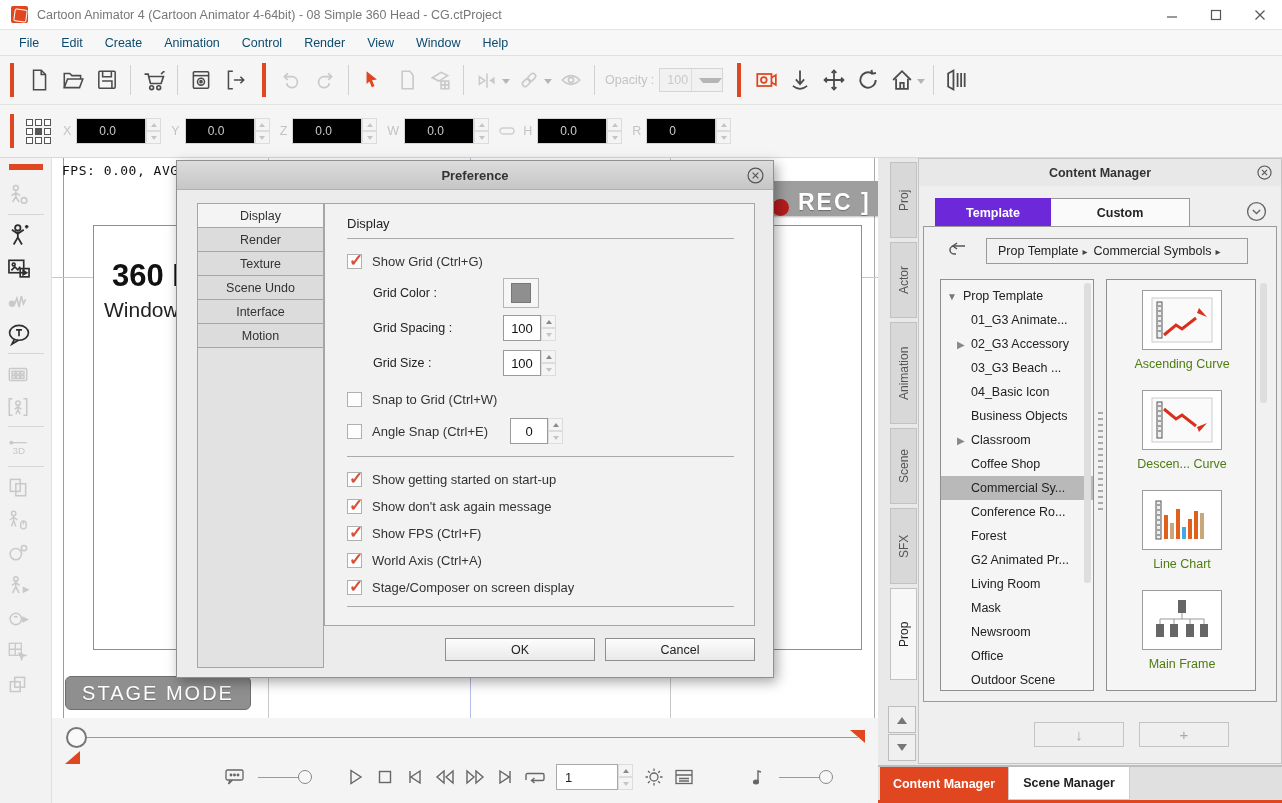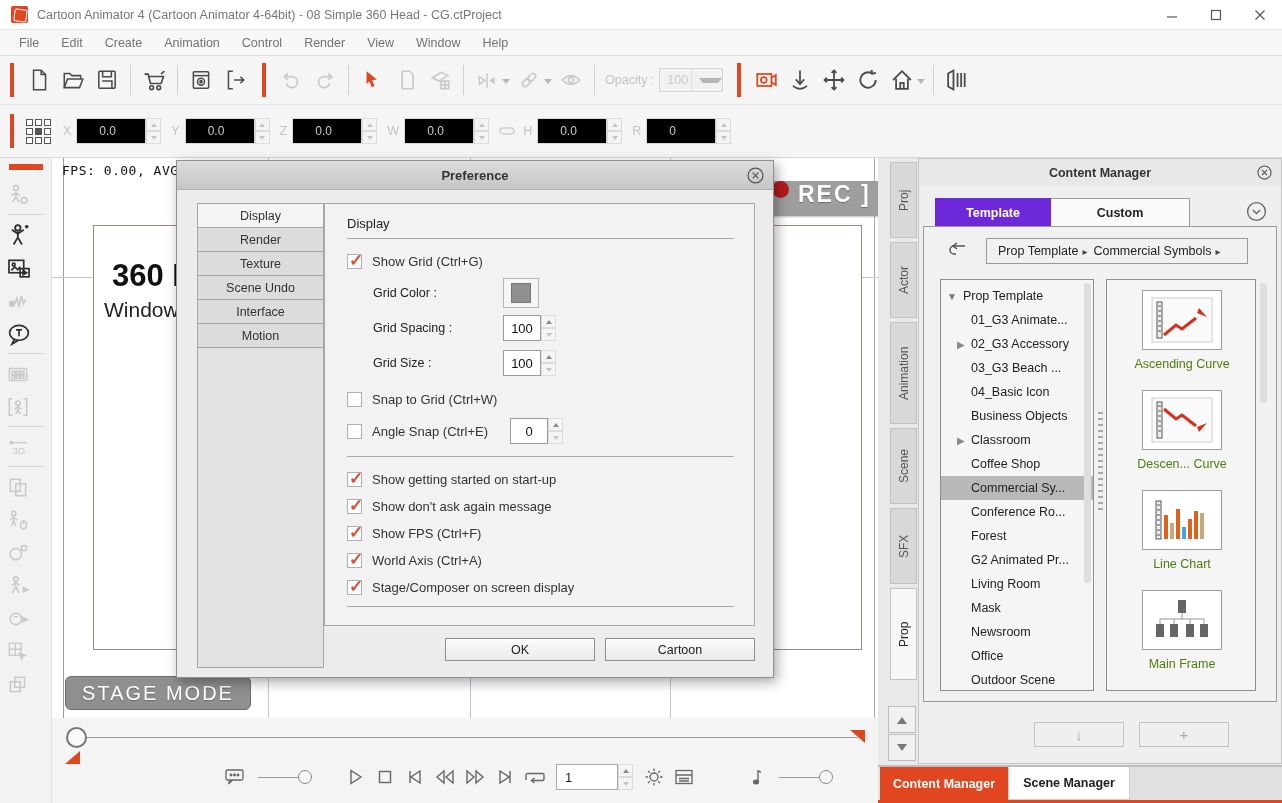--- a/index.html
+++ b/index.html
@@ -12,21 +12,21 @@
 .redbar{width:4px;height:34px;background:#e0461f;margin:0 8px 0 10px}
 
 #titlebar{position:absolute;left:0;top:0;width:1282px;height:30px;background:#fff;border-bottom:1px solid #e5e5e5;display:flex;align-items:center}
 #appicon{width:17px;height:17px;background:#e0461f;margin:0 9px 0 11px;border-radius:2px;position:relative}
 #appicon::after{content:"";position:absolute;left:3px;top:3px;width:11px;height:11px;border:1.5px solid #fff;border-radius:2px;transform:rotate(8deg)}
 #wtitle{color:#777;font-size:12.5px}
 #wbtns{margin-left:auto;display:flex}
 .wbtn{width:44px;height:29px;display:flex;align-items:center;justify-content:center;color:#555}
 
 #menubar{position:absolute;left:0;top:30px;width:1282px;height:26px;background:#f7f7f7;border-bottom:1px solid #e0e0e0;display:flex;align-items:center;padding-left:8px}
-.menu-item{padding:0 11px;font-size:12.5px;color:#737373}
+.menu-item{padding:0 11px;font-size:12.5px;color:#0c4a6e}
 
 #toolbar1{position:absolute;left:0;top:56px;width:1282px;height:49px;background:#f5f5f5;border-bottom:1px solid #e2e2e2;display:flex;align-items:center}
 #toolbar2{position:absolute;left:0;top:105px;width:1282px;height:53px;background:#f5f5f5;border-bottom:1px solid #d8d8d8;display:flex;align-items:center}
 .tbtn{width:34px;height:34px;display:flex;align-items:center;justify-content:center}
 .caret{width:0;height:0;border:4px solid transparent;border-top:5px solid #b5b5b5;margin:6px 2px 0 -2px}
 #opacity{display:flex;align-items:center;color:#c3c3c3;font-size:12.5px;margin:0 4px}
 #opacity .obox{width:64px;height:24px;border:1px solid #d5d5d5;background:#f1f1f1;display:flex;align-items:center;margin-left:5px}
 #opacity .obox span{flex:1;padding-left:7px;color:#c9c9c9}
 #opacity .obox .odd{width:17px;height:22px;border-left:1px solid #ddd;display:flex;align-items:center;justify-content:center}
 .gridicon{display:grid;grid-template-columns:repeat(3,7px);grid-template-rows:repeat(3,7px);gap:2px;margin:0 12px 0 4px}
@@ -48,21 +48,21 @@
 .side-ic{width:40px;height:33px;display:flex;align-items:center;}
 .hdiv{width:36px;height:1px;background:#d6d6d6;margin:3px 0}
 
 #canvas{position:absolute;left:52px;top:158px;width:838px;height:560px;background:#fff;overflow:hidden}
 .vline{position:absolute;top:0;width:1px;height:560px;background:#c8c8c8}
 .hline{position:absolute;left:0;height:1px;background:#c8c8c8}
 #fps{position:absolute;left:10px;top:5px;font-family:"DejaVu Sans Mono",monospace;font-size:13px;color:#111;letter-spacing:.5px}
 #stageframe{position:absolute;left:41px;top:67px;width:769px;height:425px;border:1px solid #a1887f;background:#fff}
 #stagetitle{position:absolute;left:60px;top:100px;font-size:31px;font-weight:bold;color:#111;white-space:nowrap}
 #stagesub{position:absolute;left:52px;top:140px;font-size:21px;color:#222;white-space:nowrap}
-#recbadge{position:absolute;left:700px;top:23px;width:168px;height:35px;background:#9e9e9e;border-radius:7px;display:flex;align-items:flex-start;box-shadow:0 1px 2px rgba(0,0,0,.25)}
+#recbadge{position:absolute;left:700px;top:23px;width:168px;height:35px;background:#9e9e9e;border-radius:7px;display:flex;align-items:flex-end;box-shadow:0 1px 2px rgba(0,0,0,.25)}
 #recdot{width:17px;height:17px;border-radius:50%;background:#b71c1c;margin-left:20px}
 #rectext{color:#fff;font-weight:bold;font-size:23px;margin-left:9px;letter-spacing:2px;text-shadow:0 1px 1px rgba(0,0,0,.3)}
 #stagemode{position:absolute;left:13px;top:518px;width:186px;height:34px;background:#8f8f8f;border:1px solid #6e6e6e;border-radius:6px;color:#fff;font-size:20px;letter-spacing:2px;display:flex;align-items:center;justify-content:center;text-shadow:0 1px 1px rgba(0,0,0,.25)}
 
 #bottom{position:absolute;left:52px;top:718px;width:828px;height:85px;background:#f4f4f4}
 #tl-line{position:absolute;left:26px;top:19px;width:780px;height:1px;background:#9a9a9a}
 #tl-knob{position:absolute;left:14px;top:9px;width:21px;height:21px;border:2px solid #777;border-radius:50%;background:#f9f9f9}
 #tl-tri-l{position:absolute;left:13px;top:33px;width:0;height:0;border-left:15px solid transparent;border-bottom:13px solid #e0461f}
 #tl-tri-r{position:absolute;left:798px;top:12px;width:0;height:0;border-right:15px solid transparent;border-bottom:13px solid #e0461f;transform:rotate(180deg)}
 #pbar{position:absolute;left:168px;top:44px;display:flex;align-items:center;color:#666}
@@ -876,15 +876,15 @@
       <span>World Axis (Ctrl+A)</span>
     </label>
     <label class="chkrow">
       <span class="cb on"></span>
       <span>Stage/Composer on screen display</span>
     </label>
     <div class="dhr" style="margin-top:4px"></div>
   </div>
   <div class="dbtnrow">
     <span class="dbtn">OK</span>
-    <span class="dbtn">Cartoon</span>
+    <span class="dbtn">Cancel</span>
   </div>
 </div>
 
 </body></html>

